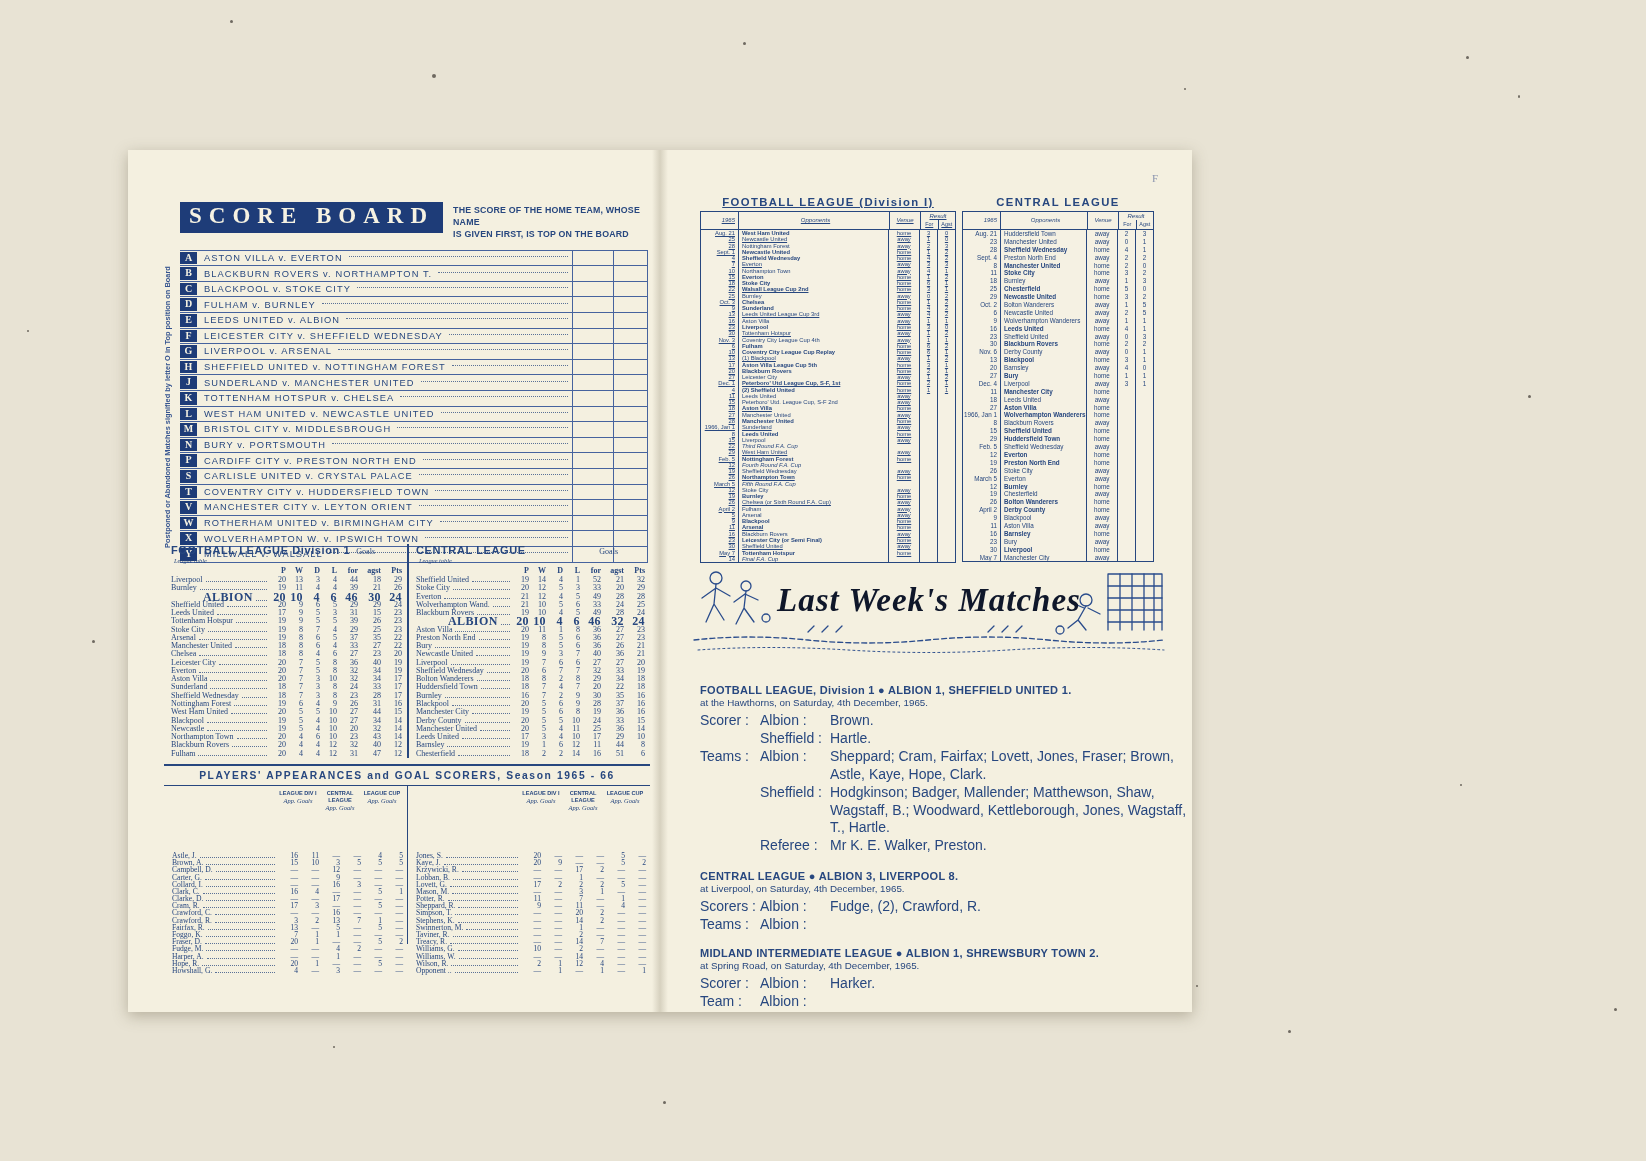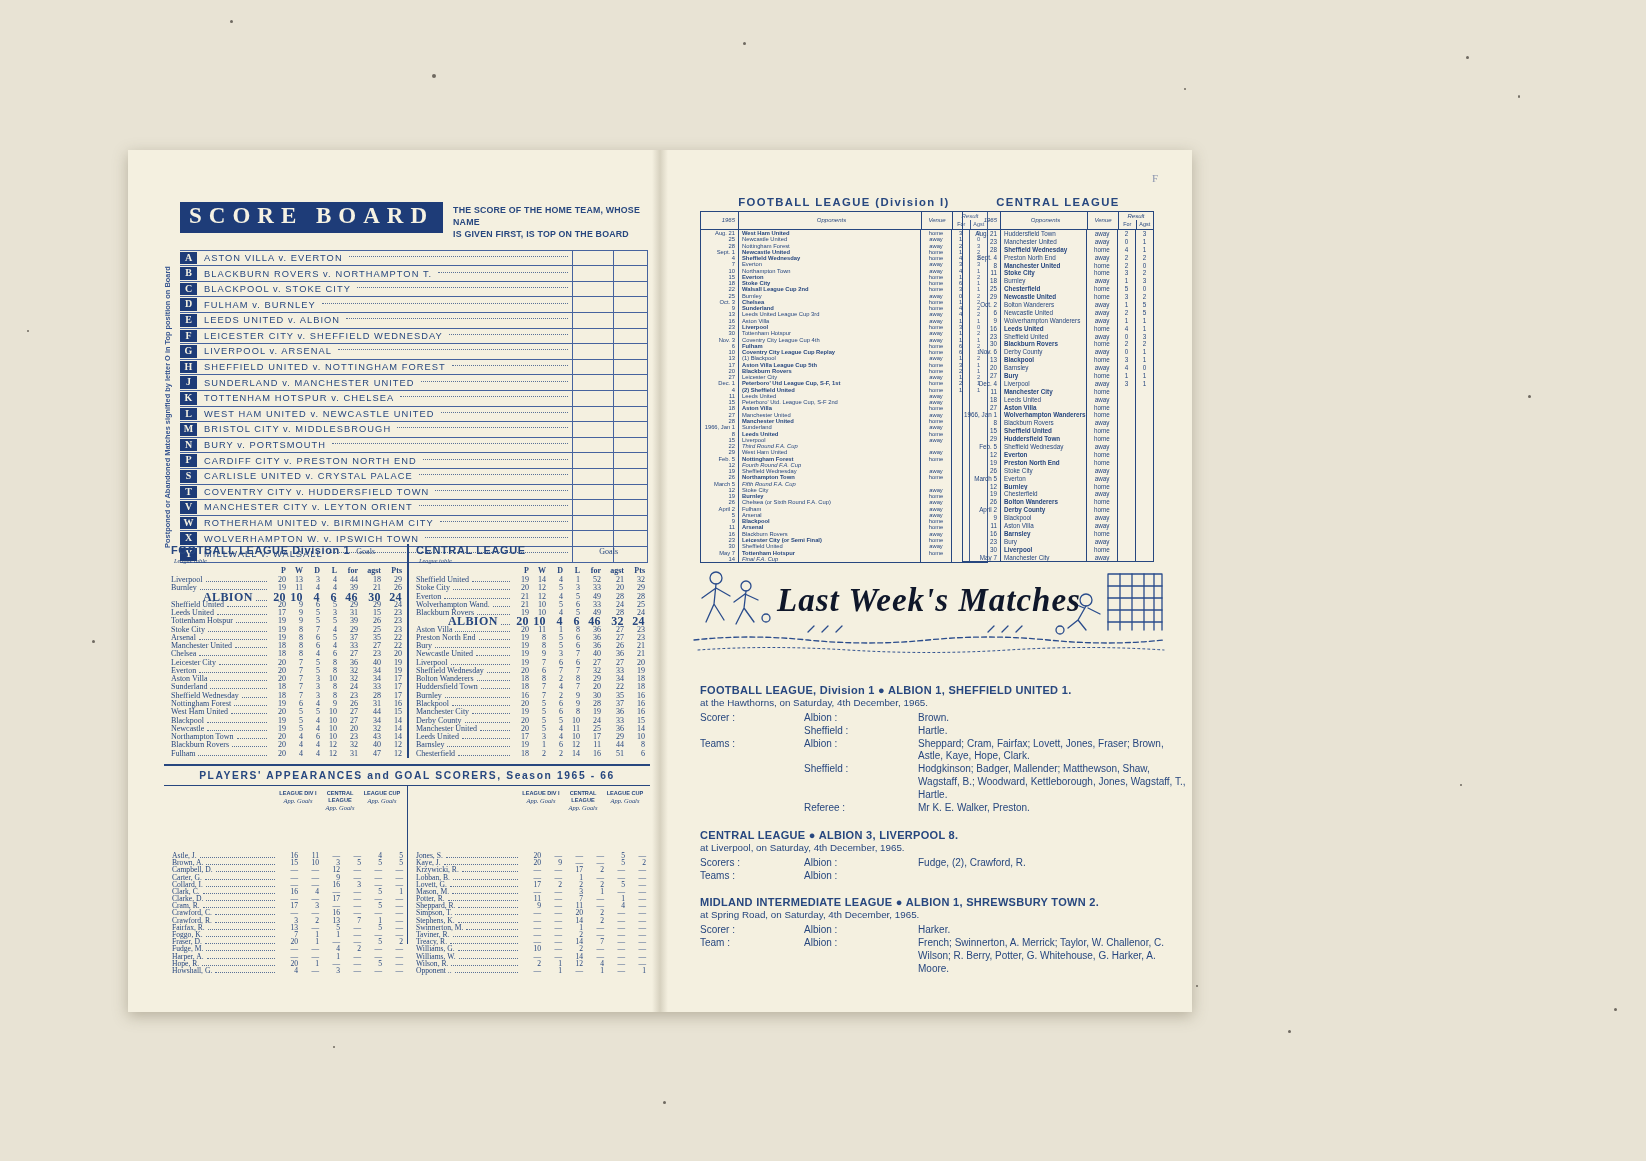--- a/index.html
+++ b/index.html
@@ -64,21 +64,21 @@
   .pl-heads .sp{flex:1;}
   .pl-ghead{width:42px;flex:0 0 42px;text-align:center;font-size:5.6px;font-weight:bold;line-height:1.25;}
   .pl-ghead .ag{font-weight:normal;font-style:italic;font-size:6.4px;font-family:"Liberation Serif",serif;}
   .pl-row{display:flex;height:7.2px;align-items:baseline;font-family:"Liberation Serif",serif;
           font-size:7.6px;line-height:7.2px;white-space:nowrap;}
   .pl-name{flex:0 0 auto;margin-top:36px;}
   .pl-v{width:21px;flex:0 0 21px;text-align:right;}
 
   
   .fx{position:absolute;}
-  .fx-fl{left:40px;top:46px;width:288px;}
+  .fx-fl{left:40px;top:46px;width:256px;text-decoration:underline;}
   .fx-cl{left:302px;top:46px;width:192px;}
   .fx-title{text-align:center;font-size:11.3px;font-weight:bold;letter-spacing:1.4px;margin-bottom:3px;white-space:nowrap;}
   .fx-table{border:1.2px solid #27477f;background:rgba(255,255,255,.12);}
   .fx-head{display:flex;border-bottom:1px solid #27477f;font-size:6px;text-align:center;align-items:stretch;height:17px;}
   .fx-head .fx-date{line-height:17px;font-style:italic;}
   .fx-head .fx-opp{line-height:17px;font-style:italic;}
   .fx-head .fx-venue{line-height:17px;font-style:italic;}
   .fx-res-h{width:34px;flex:0 0 34px;display:flex;flex-direction:column;}
   .fx-res-h .r1{font-style:italic;line-height:8px;}
   .fx-res-h .r2{display:flex;flex:1;font-size:5.4px;}
@@ -99,21 +99,21 @@
   .banner svg{position:absolute;left:0;top:0;}
   .banner-title{position:absolute;left:0;right:0;top:26px;text-align:center;
                 font-family:"Liberation Serif",serif;font-style:italic;font-weight:bold;
                 font-size:33px;color:#0f172a;letter-spacing:1px;}
 
   
   .reports{position:absolute;left:40px;top:534px;width:488px;}
   .report{margin-bottom:15px;}
   .rp-head{font-size:11px;font-weight:bold;letter-spacing:.3px;white-space:nowrap;}
   .rp-venue{font-size:9.8px;margin:1px 0 4px;}
-  .rp-row{display:flex;font-size:10px;gap:44px;}
+  .rp-row{display:flex;font-size:14px;}
   .rp-label{width:60px;flex:0 0 60px;}
   .rp-sub{width:70px;flex:0 0 70px;}
   .rp-text{flex:1;line-height:1.28;}
   .corner-f{position:absolute;left:492px;top:22px;font-size:11px;color:#8a94ae;font-family:"Liberation Serif",serif;}
 </style>
 </head>
 <body>
 
 <div class="canvas">
   <div class="spread">
@@ -1963,21 +1963,20 @@
             <div class="rp-head">MIDLAND INTERMEDIATE LEAGUE  ●  ALBION 1, SHREWSBURY TOWN 2.</div>
             <div class="rp-venue">at Spring Road, on Saturday, 4th December, 1965.</div>
             <div class="rp-row">
               <span class="rp-label">Scorer :</span>
               <span class="rp-sub">Albion :</span>
               <span class="rp-text">Harker.</span>
             </div>
             <div class="rp-row">
               <span class="rp-label">Team :</span>
               <span class="rp-sub">Albion :</span>
-              <span class="rp-text">French; Swinnerton, A. Merrick; Taylor, W. Challenor, C. Wilson; R. Berry, Potter, G. Whitehouse, G. Harker, A. Moore.</span>
             </div>
           </div>
         </div>
     </div>
 
     <div class="fold"></div>
   </div>
 
   <div class="speck" style="left:230px;top:20px;width:3px;height:3px"></div>
   <div class="speck" style="left:432px;top:74px;width:4px;height:4px"></div>

